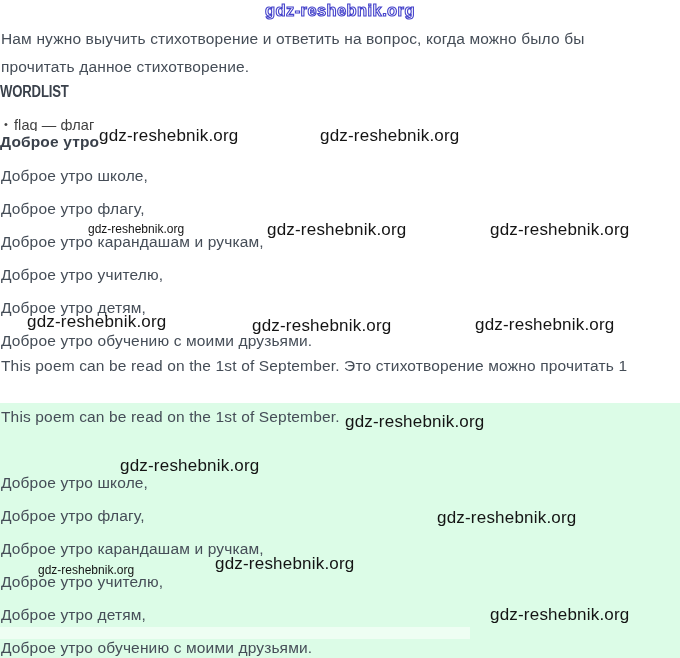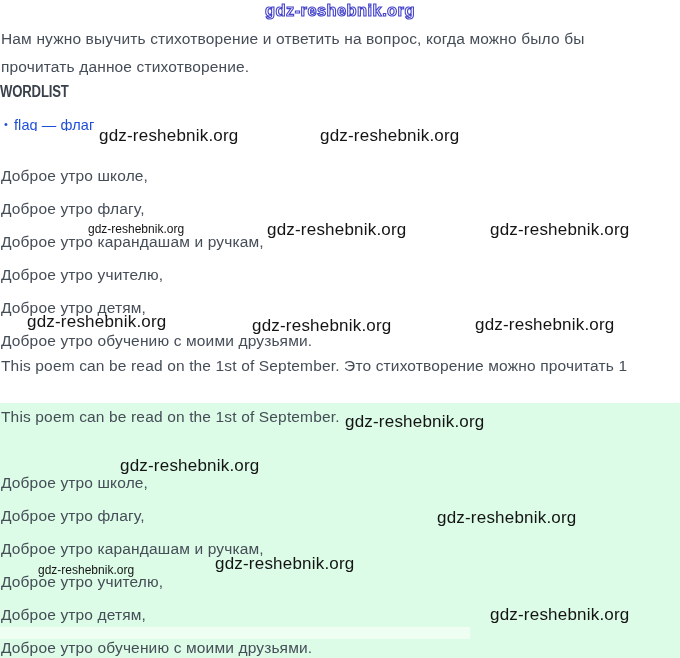--- a/index.html
+++ b/index.html
@@ -29,21 +29,21 @@
   }
   .bold{font-weight:700;color:var(--heading);}
   .wordlist-heading{
     font-weight:700;color:var(--heading);
     font-size:16px;letter-spacing:-0.2px;
     transform:scaleX(0.82);transform-origin:left top;
   }
   .clip-line{
     position:absolute;left:4px;top:117px;
     height:14px;overflow:hidden;
-    font-size:14.5px;color:#1d4ed8;
+    font-size:14.5px;color:#404040;
     white-space:nowrap;letter-spacing:0.1px;text-align:center;
   }
   .clip-line .bullet{font-size:11px;vertical-align:2px;margin-right:6px;}
   .answer-box{
     position:absolute;left:0;top:403px;
     width:680px;height:255px;
     background:var(--answer-bg);
   }
   .highlight-band{
     position:absolute;left:0;top:627px;
@@ -74,20 +74,21 @@
 
   <div class="wm-blue">gdz-reshebnik.org</div>
 
   <div class="ln" style="top:57px">прочитать данное стихотворение.</div>
   <div class="ln" style="top:29px">Нам нужно выучить стихотворение и ответить на вопрос, когда можно было бы</div>
 
   <div class="ln wordlist-heading" style="top:82px;left:0">WORDLIST</div>
 
   <div class="clip-line"><span class="bullet">•</span><span>flag — флаг</span></div>
 
+  <div class="ln bold" style="top:132px;left:0">Доброе утро</div>
 
   <div class="ln" style="top:166px">Доброе утро школе,</div>
   <div class="ln" style="top:199px">Доброе утро флагу,</div>
   <div class="ln" style="top:232px">Доброе утро карандашам и ручкам,</div>
   <div class="ln" style="top:265px">Доброе утро учителю,</div>
   <div class="ln" style="top:298px">Доброе утро детям,</div>
   <div class="ln" style="top:331px">Доброе утро обучению с моими друзьями.</div>
 
   <div class="ln" style="top:356px">This poem can be read on the 1st of September. Это стихотворение можно прочитать 1</div>
   <div class="ln" style="top:402px">сентября.</div>

